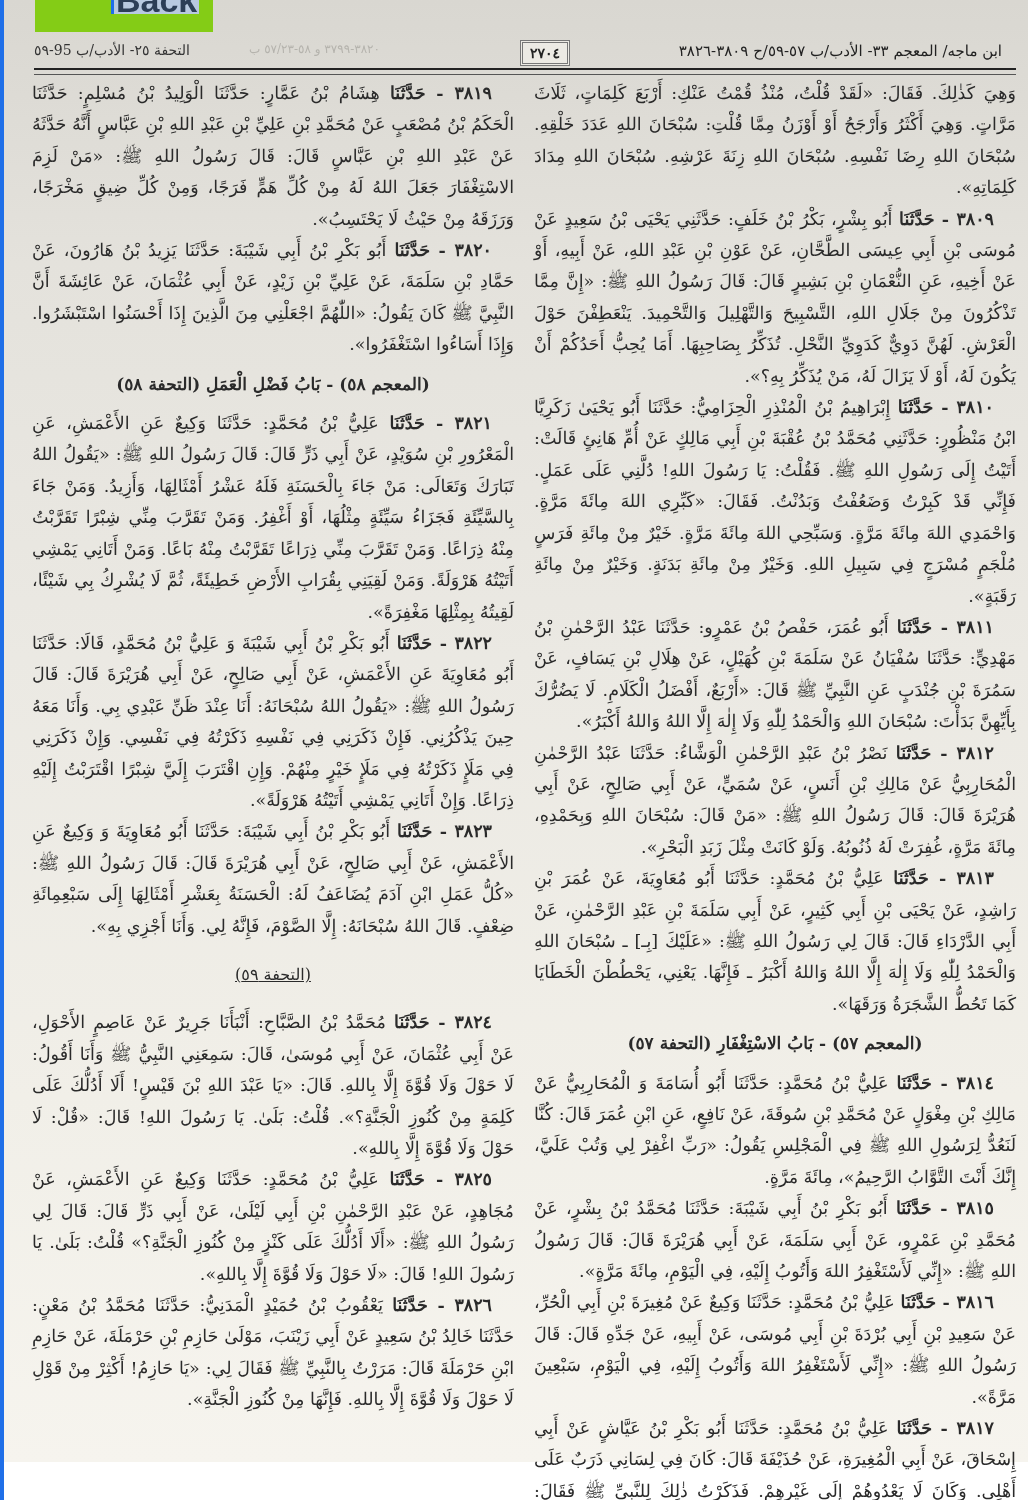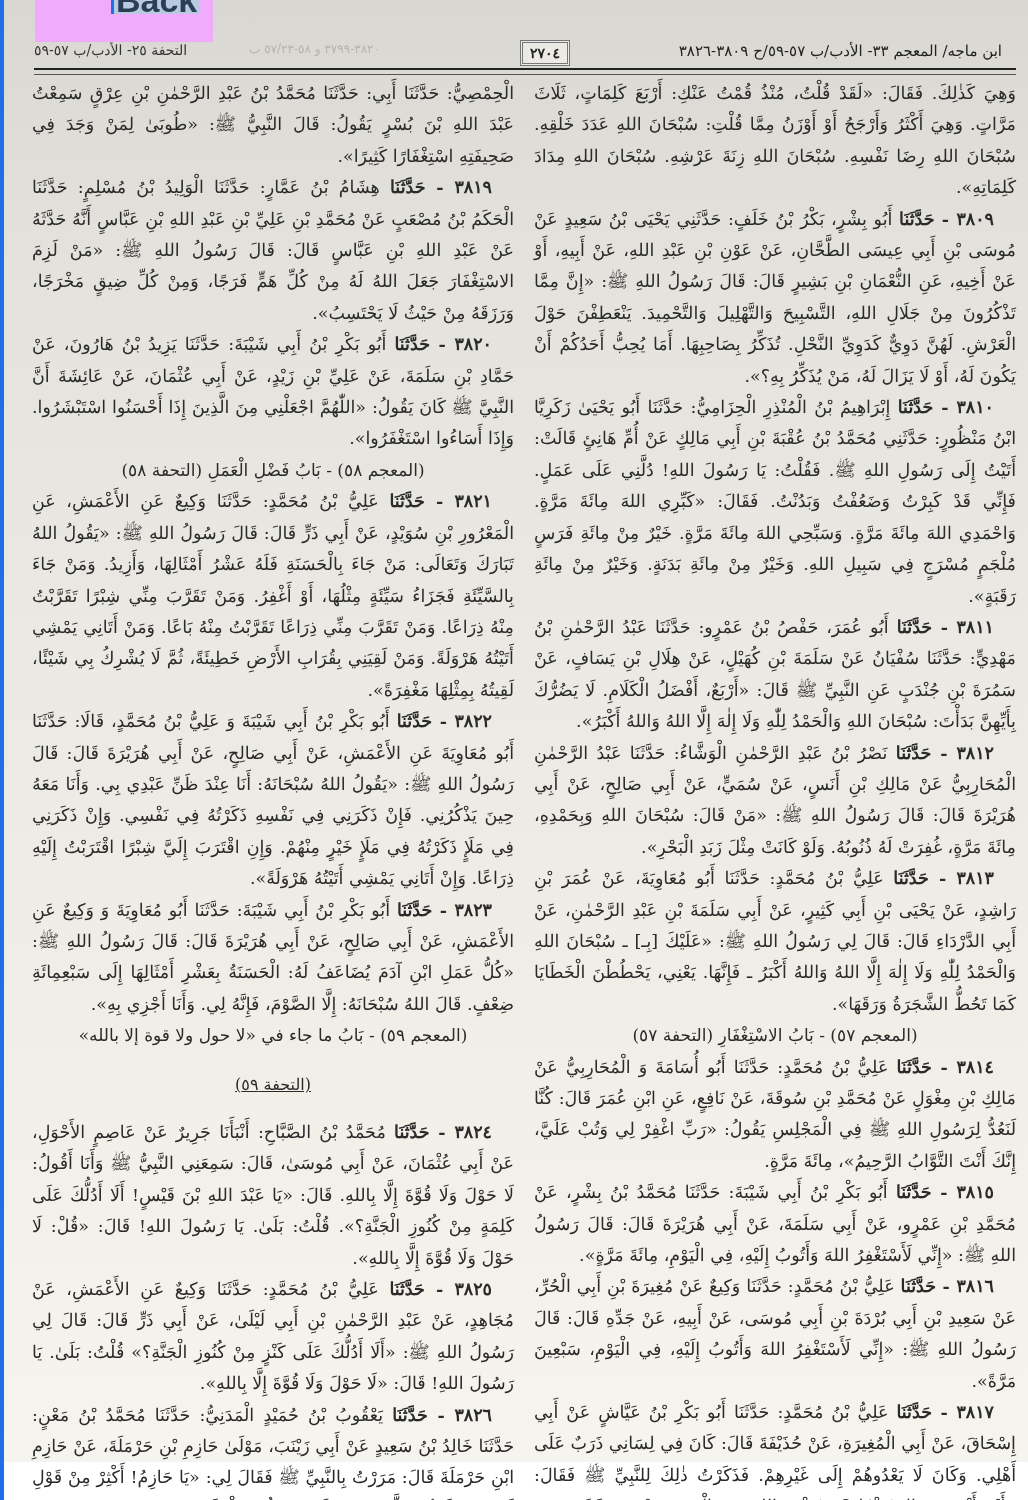--- a/index.html
+++ b/index.html
@@ -10,22 +10,22 @@
   }
   .left-edge-bar {
     position: absolute; left: 0; top: 0; width: 4px; height: 1500px;
     background: #1f6fe8;
   }
   .page {
     position: absolute; left: 4px; top: 0; width: 1024px; height: 1462px;
     background: linear-gradient(180deg, #d9d7d1 0%, #e4e2dc 18%, #ebe9e3 45%, #f1efe8 75%, #f6f4ee 100%);
   }
   .back-overlay {
-    position: absolute; left: 35px; top: 0; width: 178px; height: 42px;
-    background: #f0abfc; z-index: 5;
+    position: absolute; left: 35px; top: 0; width: 178px; height: 32px;
+    background: #84cc16; z-index: 5;
   }
   .back-button {
     position: absolute; left: 76px; top: -14px; height: 28px; padding: 0 2px;
     background: #b8c9e0; border-left: 3px solid #1f6fe8;
     font-family: "Liberation Sans", sans-serif; font-weight: bold; font-size: 34px;
     line-height: 28px; color: #2c3e57; overflow: hidden; cursor: pointer;
   }
   .header {
     position: absolute; left: 30px; right: 10px; top: 38px; height: 28px;
     direction: rtl;
@@ -54,63 +54,61 @@
   }
   .col {
     flex: 1; direction: rtl; text-align: justify; text-align-last: right;
     font-size: 17.5px; line-height: 31.4px; color: #2a2a2a;
   }
   .para { margin: 0; }
   .para.hadith { text-indent: 22px; }
   .hnum { font-weight: bold; }
   .hlead { font-weight: bold; }
   .chapter {
-    text-align: center; text-align-last: center; font-weight: normal; margin: 0;
+    text-align: center; text-align-last: center; font-weight: bold; margin: 8px;
     font-size: 17px;
   }
   .chapter-sub { text-align: center; text-align-last: center; margin: 17px; font-size: 16px; text-decoration: underline; }
 </style>
 </head>
 <body>
 
 <div class="left-edge-bar"></div>
 
 <div class="page">
 
   <div class="header">
     <span class="header-right">ابن ماجه/ المعجم ٣٣- الأدب/ب ٥٧-٥٩/ح ٣٨٠٩-٣٨٢٦</span>
     <span class="page-number-box">٢٧٠٤</span>
     <span class="header-faded">٣٨٢٠-٣٧٩٩ و ٥٨-٥٧/٢٣ ب</span>
-    <span class="header-left">التحفة ٢٥- الأدب/ب ٥٧-٥٩</span>
+    <span class="header-left">التحفة ٢٥- الأدب/ب 95-٥٩</span>
   </div>
   <div class="header-rule"></div>
 
   <div class="columns">
     <div class="col" id="col-right">
         <p class="para">وَهِيَ كَذٰلِكَ. فَقَالَ: «لَقَدْ قُلْتُ، مُنْذُ قُمْتُ عَنْكِ: أَرْبَعَ كَلِمَاتٍ، ثَلَاثَ مَرَّاتٍ. وَهِيَ أَكْثَرُ وَأَرْجَحُ أَوْ أَوْزَنُ مِمَّا قُلْتِ: سُبْحَانَ اللهِ عَدَدَ خَلْقِهِ. سُبْحَانَ اللهِ رِضَا نَفْسِهِ. سُبْحَانَ اللهِ زِنَةَ عَرْشِهِ. سُبْحَانَ اللهِ مِدَادَ كَلِمَاتِهِ».</p>
         <p class="para hadith"><span class="hnum">٣٨٠٩</span><span class="hnum"> - </span><span class="hlead">حَدَّثَنَا</span> <span>أَبُو بِشْرٍ، بَكْرُ بْنُ خَلَفٍ: حَدَّثَنِي يَحْيَى بْنُ سَعِيدٍ عَنْ مُوسَى بْنِ أَبِي عِيسَى الطَّحَّانِ، عَنْ عَوْنِ بْنِ عَبْدِ اللهِ، عَنْ أَبِيهِ، أَوْ عَنْ أَخِيهِ، عَنِ النُّعْمَانِ بْنِ بَشِيرٍ قَالَ: قَالَ رَسُولُ اللهِ ﷺ: «إِنَّ مِمَّا تَذْكُرُونَ مِنْ جَلَالِ اللهِ، التَّسْبِيحَ وَالتَّهْلِيلَ وَالتَّحْمِيدَ. يَنْعَطِفْنَ حَوْلَ الْعَرْشِ. لَهُنَّ دَوِيٌّ كَدَوِيِّ النَّحْلِ. تُذَكِّرُ بِصَاحِبِهَا. أَمَا يُحِبُّ أَحَدُكُمْ أَنْ يَكُونَ لَهُ، أَوْ لَا يَزَالَ لَهُ، مَنْ يُذَكِّرُ بِهِ؟».</span></p>
         <p class="para hadith"><span class="hnum">٣٨١٠</span><span class="hnum"> - </span><span class="hlead">حَدَّثَنَا</span> <span>إِبْرَاهِيمُ بْنُ الْمُنْذِرِ الْحِزَامِيُّ: حَدَّثَنَا أَبُو يَحْيَىٰ زَكَرِيَّا ابْنُ مَنْظُورٍ: حَدَّثَنِي مُحَمَّدُ بْنُ عُقْبَةَ بْنِ أَبِي مَالِكٍ عَنْ أُمِّ هَانِئٍ قَالَتْ: أَتَيْتُ إِلَى رَسُولِ اللهِ ﷺ. فَقُلْتُ: يَا رَسُولَ اللهِ! دُلَّنِي عَلَى عَمَلٍ. فَإِنِّي قَدْ كَبِرْتُ وَضَعُفْتُ وَبَدُنْتُ. فَقَالَ: «كَبِّرِي اللهَ مِائَةَ مَرَّةٍ. وَاحْمَدِي اللهَ مِائَةَ مَرَّةٍ. وَسَبِّحِي اللهَ مِائَةَ مَرَّةٍ. خَيْرٌ مِنْ مِائَةِ فَرَسٍ مُلْجَمٍ مُسْرَجٍ فِي سَبِيلِ اللهِ. وَخَيْرٌ مِنْ مِائَةِ بَدَنَةٍ. وَخَيْرٌ مِنْ مِائَةِ رَقَبَةٍ».</span></p>
         <p class="para hadith"><span class="hnum">٣٨١١</span><span class="hnum"> - </span><span class="hlead">حَدَّثَنَا</span> <span>أَبُو عُمَرَ، حَفْصُ بْنُ عَمْرٍو: حَدَّثَنَا عَبْدُ الرَّحْمٰنِ بْنُ مَهْدِيٍّ: حَدَّثَنَا سُفْيَانُ عَنْ سَلَمَةَ بْنِ كُهَيْلٍ، عَنْ هِلَالِ بْنِ يَسَافٍ، عَنْ سَمُرَةَ بْنِ جُنْدَبٍ عَنِ النَّبِيِّ ﷺ قَالَ: «أَرْبَعٌ، أَفْضَلُ الْكَلَامِ. لَا يَضُرُّكَ بِأَيِّهِنَّ بَدَأْتَ: سُبْحَانَ اللهِ وَالْحَمْدُ لِلّٰهِ وَلَا إِلٰهَ إِلَّا اللهُ وَاللهُ أَكْبَرُ».</span></p>
         <p class="para hadith"><span class="hnum">٣٨١٢</span><span class="hnum"> - </span><span class="hlead">حَدَّثَنَا</span> <span>نَصْرُ بْنُ عَبْدِ الرَّحْمٰنِ الْوَشَّاءُ: حَدَّثَنَا عَبْدُ الرَّحْمٰنِ الْمُحَارِبِيُّ عَنْ مَالِكِ بْنِ أَنَسٍ، عَنْ سُمَيٍّ، عَنْ أَبِي صَالِحٍ، عَنْ أَبِي هُرَيْرَةَ قَالَ: قَالَ رَسُولُ اللهِ ﷺ: «مَنْ قَالَ: سُبْحَانَ اللهِ وَبِحَمْدِهِ، مِائَةَ مَرَّةٍ، غُفِرَتْ لَهُ ذُنُوبُهُ. وَلَوْ كَانَتْ مِثْلَ زَبَدِ الْبَحْرِ».</span></p>
         <p class="para hadith"><span class="hnum">٣٨١٣</span><span class="hnum"> - </span><span class="hlead">حَدَّثَنَا</span> <span>عَلِيُّ بْنُ مُحَمَّدٍ: حَدَّثَنَا أَبُو مُعَاوِيَةَ، عَنْ عُمَرَ بْنِ رَاشِدٍ، عَنْ يَحْيَى بْنِ أَبِي كَثِيرٍ، عَنْ أَبِي سَلَمَةَ بْنِ عَبْدِ الرَّحْمٰنِ، عَنْ أَبِي الدَّرْدَاءِ قَالَ: قَالَ لِي رَسُولُ اللهِ ﷺ: «عَلَيْكَ [بِـ] ـ سُبْحَانَ اللهِ وَالْحَمْدُ لِلّٰهِ وَلَا إِلٰهَ إِلَّا اللهُ وَاللهُ أَكْبَرُ ـ فَإِنَّهَا. يَعْنِي، يَحْطُطْنَ الْخَطَايَا كَمَا تَحُطُّ الشَّجَرَةُ وَرَقَهَا».</span></p>
         <p class="chapter">(المعجم ٥٧) - بَابُ الاسْتِغْفَارِ (التحفة ٥٧)</p>
         <p class="para hadith"><span class="hnum">٣٨١٤</span><span class="hnum"> - </span><span class="hlead">حَدَّثَنَا</span> <span>عَلِيُّ بْنُ مُحَمَّدٍ: حَدَّثَنَا أَبُو أُسَامَةَ وَ الْمُحَارِبِيُّ عَنْ مَالِكِ بْنِ مِغْوَلٍ عَنْ مُحَمَّدِ بْنِ سُوقَةَ، عَنْ نَافِعٍ، عَنِ ابْنِ عُمَرَ قَالَ: كُنَّا لَنَعُدُّ لِرَسُولِ اللهِ ﷺ فِي الْمَجْلِسِ يَقُولُ: «رَبِّ اغْفِرْ لِي وَتُبْ عَلَيَّ، إِنَّكَ أَنْتَ التَّوَّابُ الرَّحِيمُ»، مِائَةَ مَرَّةٍ.</span></p>
         <p class="para hadith"><span class="hnum">٣٨١٥</span><span class="hnum"> - </span><span class="hlead">حَدَّثَنَا</span> <span>أَبُو بَكْرِ بْنُ أَبِي شَيْبَةَ: حَدَّثَنَا مُحَمَّدُ بْنُ بِشْرٍ، عَنْ مُحَمَّدِ بْنِ عَمْرٍو، عَنْ أَبِي سَلَمَةَ، عَنْ أَبِي هُرَيْرَةَ قَالَ: قَالَ رَسُولُ اللهِ ﷺ: «إِنِّي لَأَسْتَغْفِرُ اللهَ وَأَتُوبُ إِلَيْهِ، فِي الْيَوْمِ، مِائَةَ مَرَّةٍ».</span></p>
         <p class="para hadith"><span class="hnum">٣٨١٦</span><span class="hnum"> - </span><span class="hlead">حَدَّثَنَا</span> <span>عَلِيُّ بْنُ مُحَمَّدٍ: حَدَّثَنَا وَكِيعٌ عَنْ مُغِيرَةَ بْنِ أَبِي الْحُرِّ، عَنْ سَعِيدِ بْنِ أَبِي بُرْدَةَ بْنِ أَبِي مُوسَى، عَنْ أَبِيهِ، عَنْ جَدِّهِ قَالَ: قَالَ رَسُولُ اللهِ ﷺ: «إِنِّي لَأَسْتَغْفِرُ اللهَ وَأَتُوبُ إِلَيْهِ، فِي الْيَوْمِ، سَبْعِينَ مَرَّةً».</span></p>
         <p class="para hadith"><span class="hnum">٣٨١٧</span><span class="hnum"> - </span><span class="hlead">حَدَّثَنَا</span> <span>عَلِيُّ بْنُ مُحَمَّدٍ: حَدَّثَنَا أَبُو بَكْرِ بْنُ عَيَّاشٍ عَنْ أَبِي إِسْحَاقَ، عَنْ أَبِي الْمُغِيرَةِ، عَنْ حُذَيْفَةَ قَالَ: كَانَ فِي لِسَانِي ذَرَبٌ عَلَى أَهْلِي. وَكَانَ لَا يَعْدُوهُمْ إِلَى غَيْرِهِمْ. فَذَكَرْتُ ذٰلِكَ لِلنَّبِيِّ ﷺ فَقَالَ: «أَيْنَ أَنْتَ مِنَ الاسْتِغْفَارِ؟ تَسْتَغْفِرُ اللهَ، فِي الْيَوْمِ، سَبْعِينَ مَرَّةً».</span></p>
       </div>
     <div class="col" id="col-left">
-        <p class="para">الْحِمْصِيُّ: حَدَّثَنَا أَبِي: حَدَّثَنَا مُحَمَّدُ بْنُ عَبْدِ الرَّحْمٰنِ بْنِ عِرْقٍ سَمِعْتُ عَبْدَ اللهِ بْنَ بُسْرٍ يَقُولُ: قَالَ النَّبِيُّ ﷺ: «طُوبَىٰ لِمَنْ وَجَدَ فِي صَحِيفَتِهِ اسْتِغْفَارًا كَثِيرًا».</p>
         <p class="para hadith"><span class="hnum">٣٨١٩</span><span class="hnum"> - </span><span class="hlead">حَدَّثَنَا</span> <span>هِشَامُ بْنُ عَمَّارٍ: حَدَّثَنَا الْوَلِيدُ بْنُ مُسْلِمٍ: حَدَّثَنَا الْحَكَمُ بْنُ مُصْعَبٍ عَنْ مُحَمَّدِ بْنِ عَلِيِّ بْنِ عَبْدِ اللهِ بْنِ عَبَّاسٍ أَنَّهُ حَدَّثَهُ عَنْ عَبْدِ اللهِ بْنِ عَبَّاسٍ قَالَ: قَالَ رَسُولُ اللهِ ﷺ: «مَنْ لَزِمَ الاسْتِغْفَارَ جَعَلَ اللهُ لَهُ مِنْ كُلِّ هَمٍّ فَرَجًا، وَمِنْ كُلِّ ضِيقٍ مَخْرَجًا، وَرَزَقَهُ مِنْ حَيْثُ لَا يَحْتَسِبُ».</span></p>
         <p class="para hadith"><span class="hnum">٣٨٢٠</span><span class="hnum"> - </span><span class="hlead">حَدَّثَنَا</span> <span>أَبُو بَكْرِ بْنُ أَبِي شَيْبَةَ: حَدَّثَنَا يَزِيدُ بْنُ هَارُونَ، عَنْ حَمَّادِ بْنِ سَلَمَةَ، عَنْ عَلِيِّ بْنِ زَيْدٍ، عَنْ أَبِي عُثْمَانَ، عَنْ عَائِشَةَ أَنَّ النَّبِيَّ ﷺ كَانَ يَقُولُ: «اللّٰهُمَّ اجْعَلْنِي مِنَ الَّذِينَ إِذَا أَحْسَنُوا اسْتَبْشَرُوا. وَإِذَا أَسَاءُوا اسْتَغْفَرُوا».</span></p>
         <p class="chapter">(المعجم ٥٨) - بَابُ فَضْلِ الْعَمَلِ (التحفة ٥٨)</p>
         <p class="para hadith"><span class="hnum">٣٨٢١</span><span class="hnum"> - </span><span class="hlead">حَدَّثَنَا</span> <span>عَلِيُّ بْنُ مُحَمَّدٍ: حَدَّثَنَا وَكِيعٌ عَنِ الأَعْمَشِ، عَنِ الْمَعْرُورِ بْنِ سُوَيْدٍ، عَنْ أَبِي ذَرٍّ قَالَ: قَالَ رَسُولُ اللهِ ﷺ: «يَقُولُ اللهُ تَبَارَكَ وَتَعَالَى: مَنْ جَاءَ بِالْحَسَنَةِ فَلَهُ عَشْرُ أَمْثَالِهَا، وَأَزِيدُ. وَمَنْ جَاءَ بِالسَّيِّئَةِ فَجَزَاءُ سَيِّئَةٍ مِثْلُهَا، أَوْ أَغْفِرُ. وَمَنْ تَقَرَّبَ مِنِّي شِبْرًا تَقَرَّبْتُ مِنْهُ ذِرَاعًا. وَمَنْ تَقَرَّبَ مِنِّي ذِرَاعًا تَقَرَّبْتُ مِنْهُ بَاعًا. وَمَنْ أَتَانِي يَمْشِي أَتَيْتُهُ هَرْوَلَةً. وَمَنْ لَقِيَنِي بِقُرَابِ الأَرْضِ خَطِيئَةً، ثُمَّ لَا يُشْرِكُ بِي شَيْئًا، لَقِيتُهُ بِمِثْلِهَا مَغْفِرَةً».</span></p>
         <p class="para hadith"><span class="hnum">٣٨٢٢</span><span class="hnum"> - </span><span class="hlead">حَدَّثَنَا</span> <span>أَبُو بَكْرِ بْنُ أَبِي شَيْبَةَ وَ عَلِيُّ بْنُ مُحَمَّدٍ، قَالَا: حَدَّثَنَا أَبُو مُعَاوِيَةَ عَنِ الأَعْمَشِ، عَنْ أَبِي صَالِحٍ، عَنْ أَبِي هُرَيْرَةَ قَالَ: قَالَ رَسُولُ اللهِ ﷺ: «يَقُولُ اللهُ سُبْحَانَهُ: أَنَا عِنْدَ ظَنِّ عَبْدِي بِي. وَأَنَا مَعَهُ حِينَ يَذْكُرُنِي. فَإِنْ ذَكَرَنِي فِي نَفْسِهِ ذَكَرْتُهُ فِي نَفْسِي. وَإِنْ ذَكَرَنِي فِي مَلَإٍ ذَكَرْتُهُ فِي مَلَإٍ خَيْرٍ مِنْهُمْ. وَإِنِ اقْتَرَبَ إِلَيَّ شِبْرًا اقْتَرَبْتُ إِلَيْهِ ذِرَاعًا. وَإِنْ أَتَانِي يَمْشِي أَتَيْتُهُ هَرْوَلَةً».</span></p>
         <p class="para hadith"><span class="hnum">٣٨٢٣</span><span class="hnum"> - </span><span class="hlead">حَدَّثَنَا</span> <span>أَبُو بَكْرِ بْنُ أَبِي شَيْبَةَ: حَدَّثَنَا أَبُو مُعَاوِيَةَ وَ وَكِيعٌ عَنِ الأَعْمَشِ، عَنْ أَبِي صَالِحٍ، عَنْ أَبِي هُرَيْرَةَ قَالَ: قَالَ رَسُولُ اللهِ ﷺ: «كُلُّ عَمَلِ ابْنِ آدَمَ يُضَاعَفُ لَهُ: الْحَسَنَةُ بِعَشْرِ أَمْثَالِهَا إِلَى سَبْعِمِائَةِ ضِعْفٍ. قَالَ اللهُ سُبْحَانَهُ: إِلَّا الصَّوْمَ، فَإِنَّهُ لِي. وَأَنَا أَجْزِي بِهِ».</span></p>
-        <p class="chapter">(المعجم ٥٩) - بَابُ ما جاء في «لا حول ولا قوة إلا بالله»</p>
         <p class="chapter-sub">(التحفة ٥٩)</p>
         <p class="para hadith"><span class="hnum">٣٨٢٤</span><span class="hnum"> - </span><span class="hlead">حَدَّثَنَا</span> <span>مُحَمَّدُ بْنُ الصَّبَّاحِ: أَنْبَأَنَا جَرِيرٌ عَنْ عَاصِمٍ الأَحْوَلِ، عَنْ أَبِي عُثْمَانَ، عَنْ أَبِي مُوسَىٰ، قَالَ: سَمِعَنِي النَّبِيُّ ﷺ وَأَنَا أَقُولُ: لَا حَوْلَ وَلَا قُوَّةَ إِلَّا بِاللهِ. قَالَ: «يَا عَبْدَ اللهِ بْنَ قَيْسٍ! أَلَا أَدُلُّكَ عَلَى كَلِمَةٍ مِنْ كُنُوزِ الْجَنَّةِ؟». قُلْتُ: بَلَىٰ. يَا رَسُولَ اللهِ! قَالَ: «قُلْ: لَا حَوْلَ وَلَا قُوَّةَ إِلَّا بِاللهِ».</span></p>
         <p class="para hadith"><span class="hnum">٣٨٢٥</span><span class="hnum"> - </span><span class="hlead">حَدَّثَنَا</span> <span>عَلِيُّ بْنُ مُحَمَّدٍ: حَدَّثَنَا وَكِيعٌ عَنِ الأَعْمَشِ، عَنْ مُجَاهِدٍ، عَنْ عَبْدِ الرَّحْمٰنِ بْنِ أَبِي لَيْلَىٰ، عَنْ أَبِي ذَرٍّ قَالَ: قَالَ لِي رَسُولُ اللهِ ﷺ: «أَلَا أَدُلُّكَ عَلَى كَنْزٍ مِنْ كُنُوزِ الْجَنَّةِ؟» قُلْتُ: بَلَىٰ. يَا رَسُولَ اللهِ! قَالَ: «لَا حَوْلَ وَلَا قُوَّةَ إِلَّا بِاللهِ».</span></p>
         <p class="para hadith"><span class="hnum">٣٨٢٦</span><span class="hnum"> - </span><span class="hlead">حَدَّثَنَا</span> <span>يَعْقُوبُ بْنُ حُمَيْدٍ الْمَدَنِيُّ: حَدَّثَنَا مُحَمَّدُ بْنُ مَعْنٍ: حَدَّثَنَا خَالِدُ بْنُ سَعِيدٍ عَنْ أَبِي زَيْنَبَ، مَوْلَىٰ حَازِمِ بْنِ حَرْمَلَةَ، عَنْ حَازِمِ ابْنِ حَرْمَلَةَ قَالَ: مَرَرْتُ بِالنَّبِيِّ ﷺ فَقَالَ لِي: «يَا حَازِمُ! أَكْثِرْ مِنْ قَوْلِ لَا حَوْلَ وَلَا قُوَّةَ إِلَّا بِاللهِ. فَإِنَّهَا مِنْ كُنُوزِ الْجَنَّةِ».</span></p>
       </div>
   </div>
 </div>
 
 <div class="back-overlay">
   <div class="back-button">Back</div>

